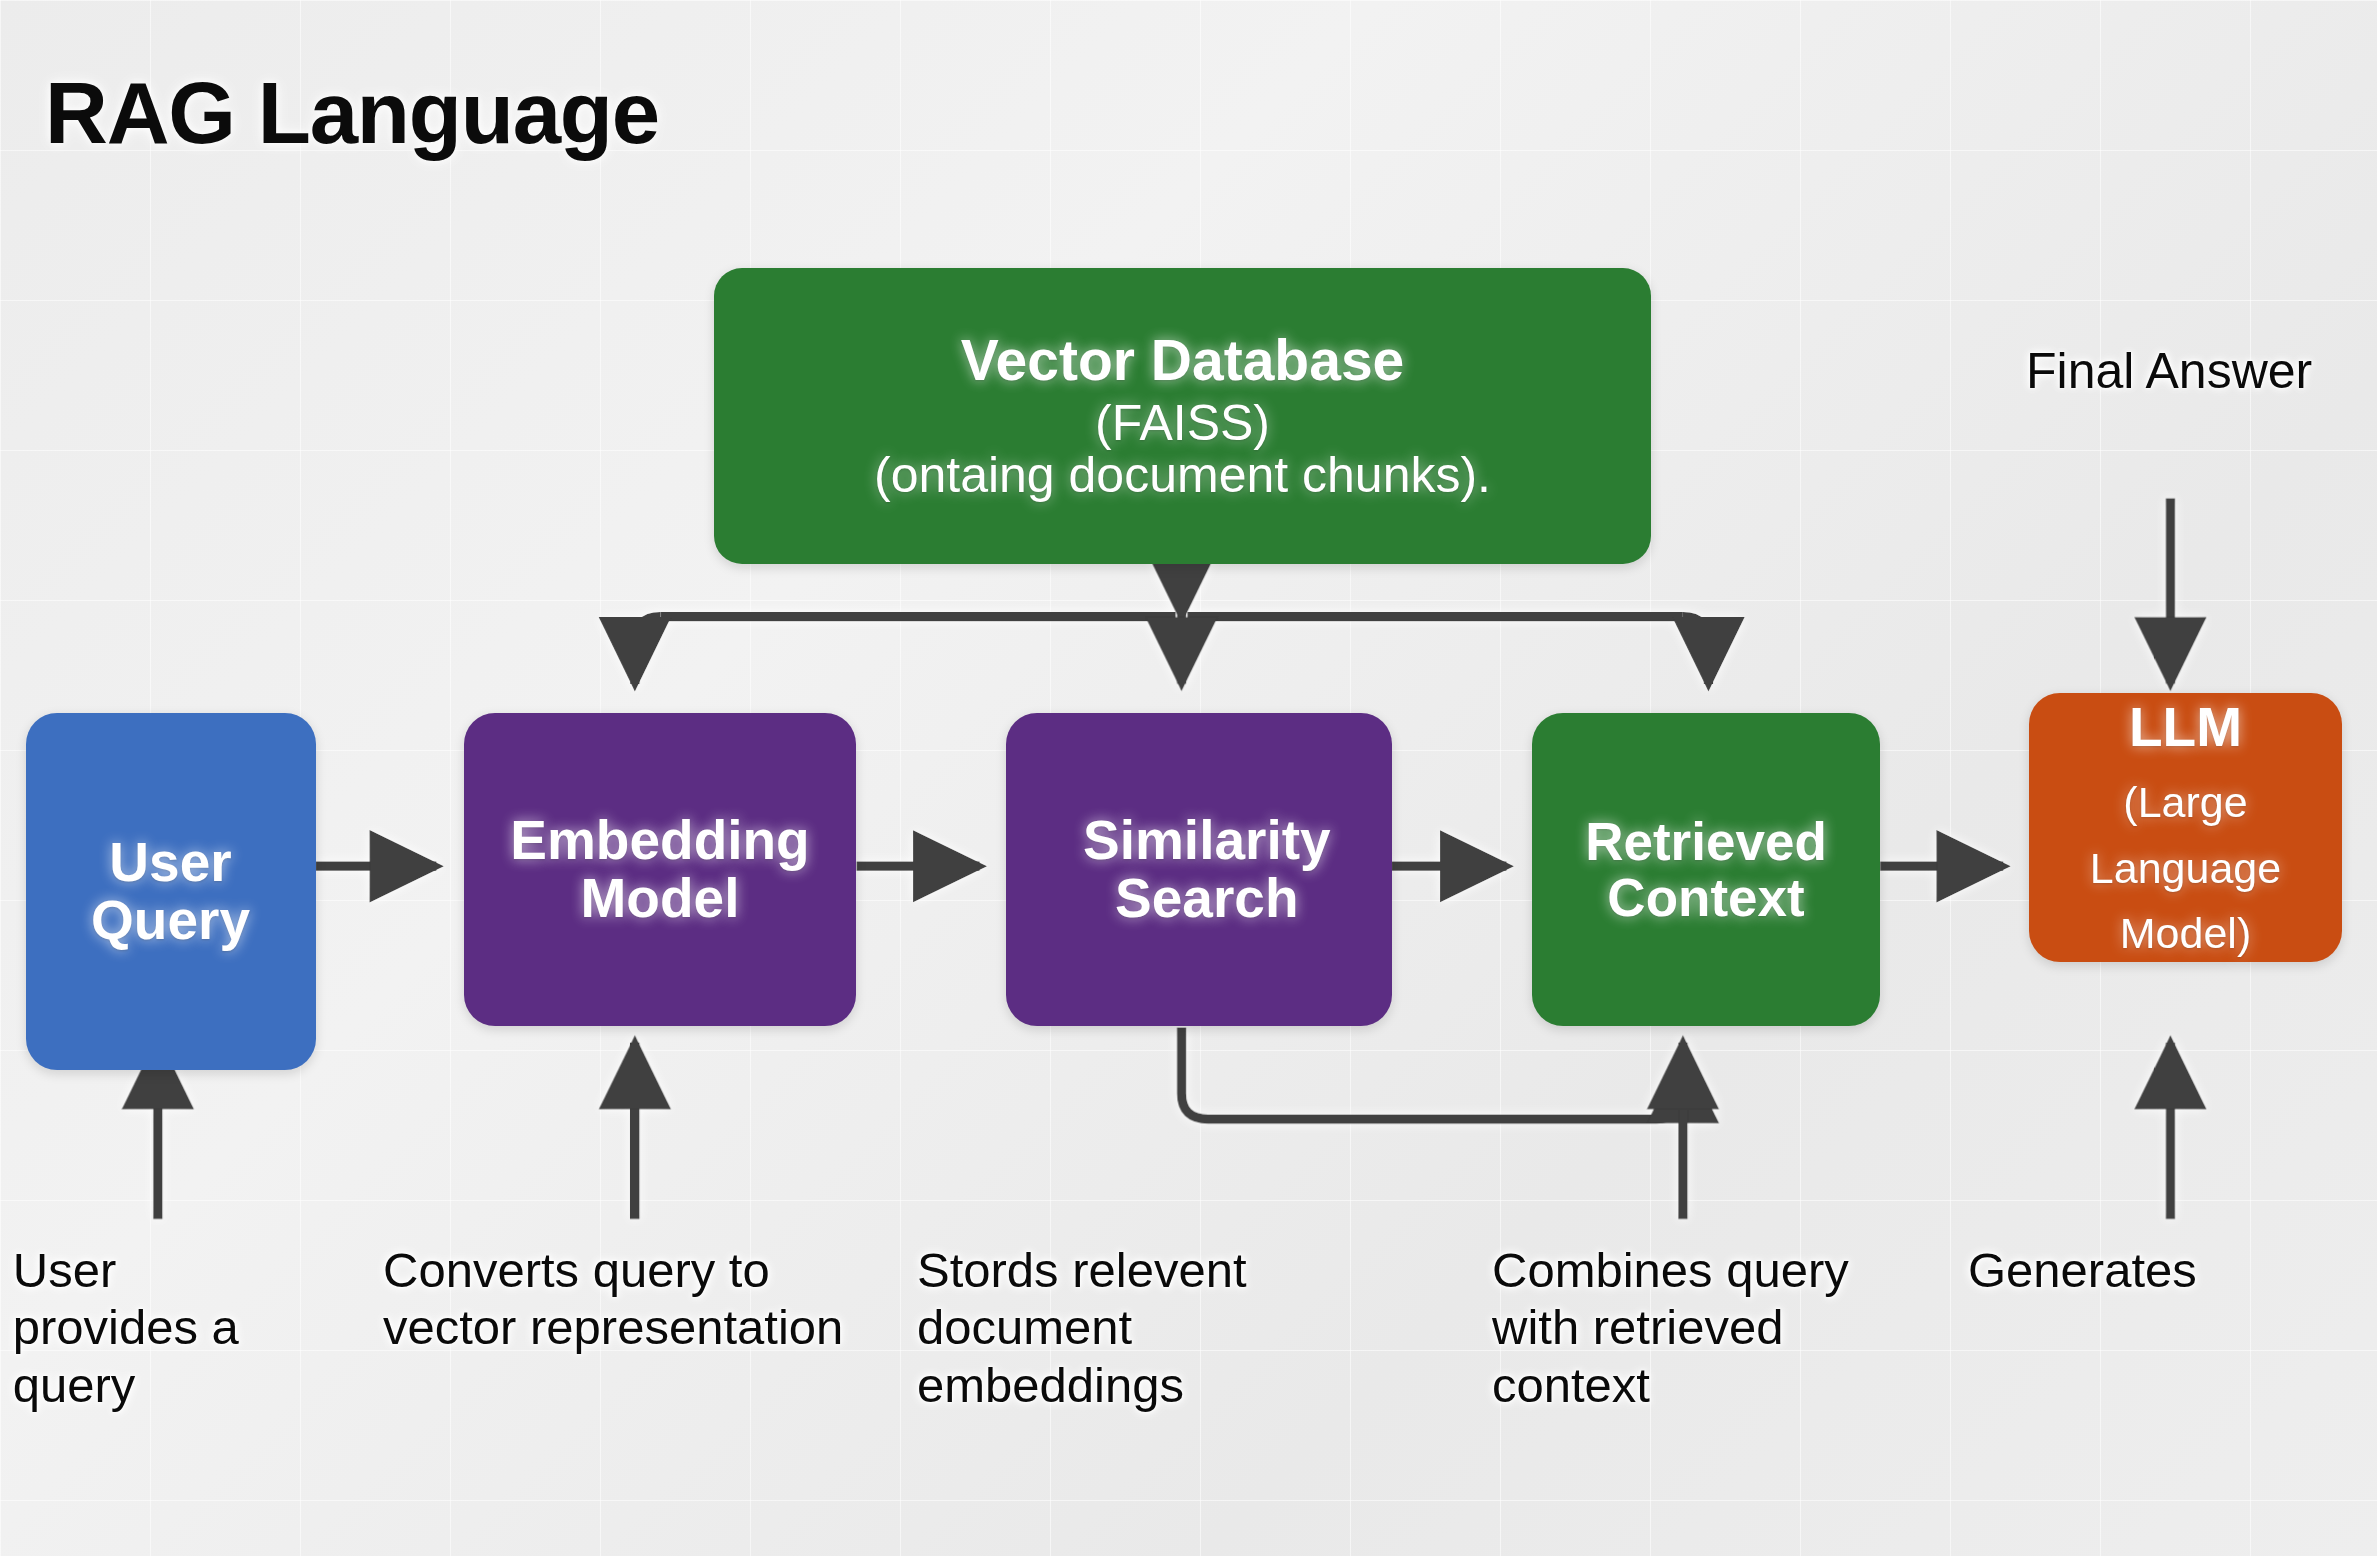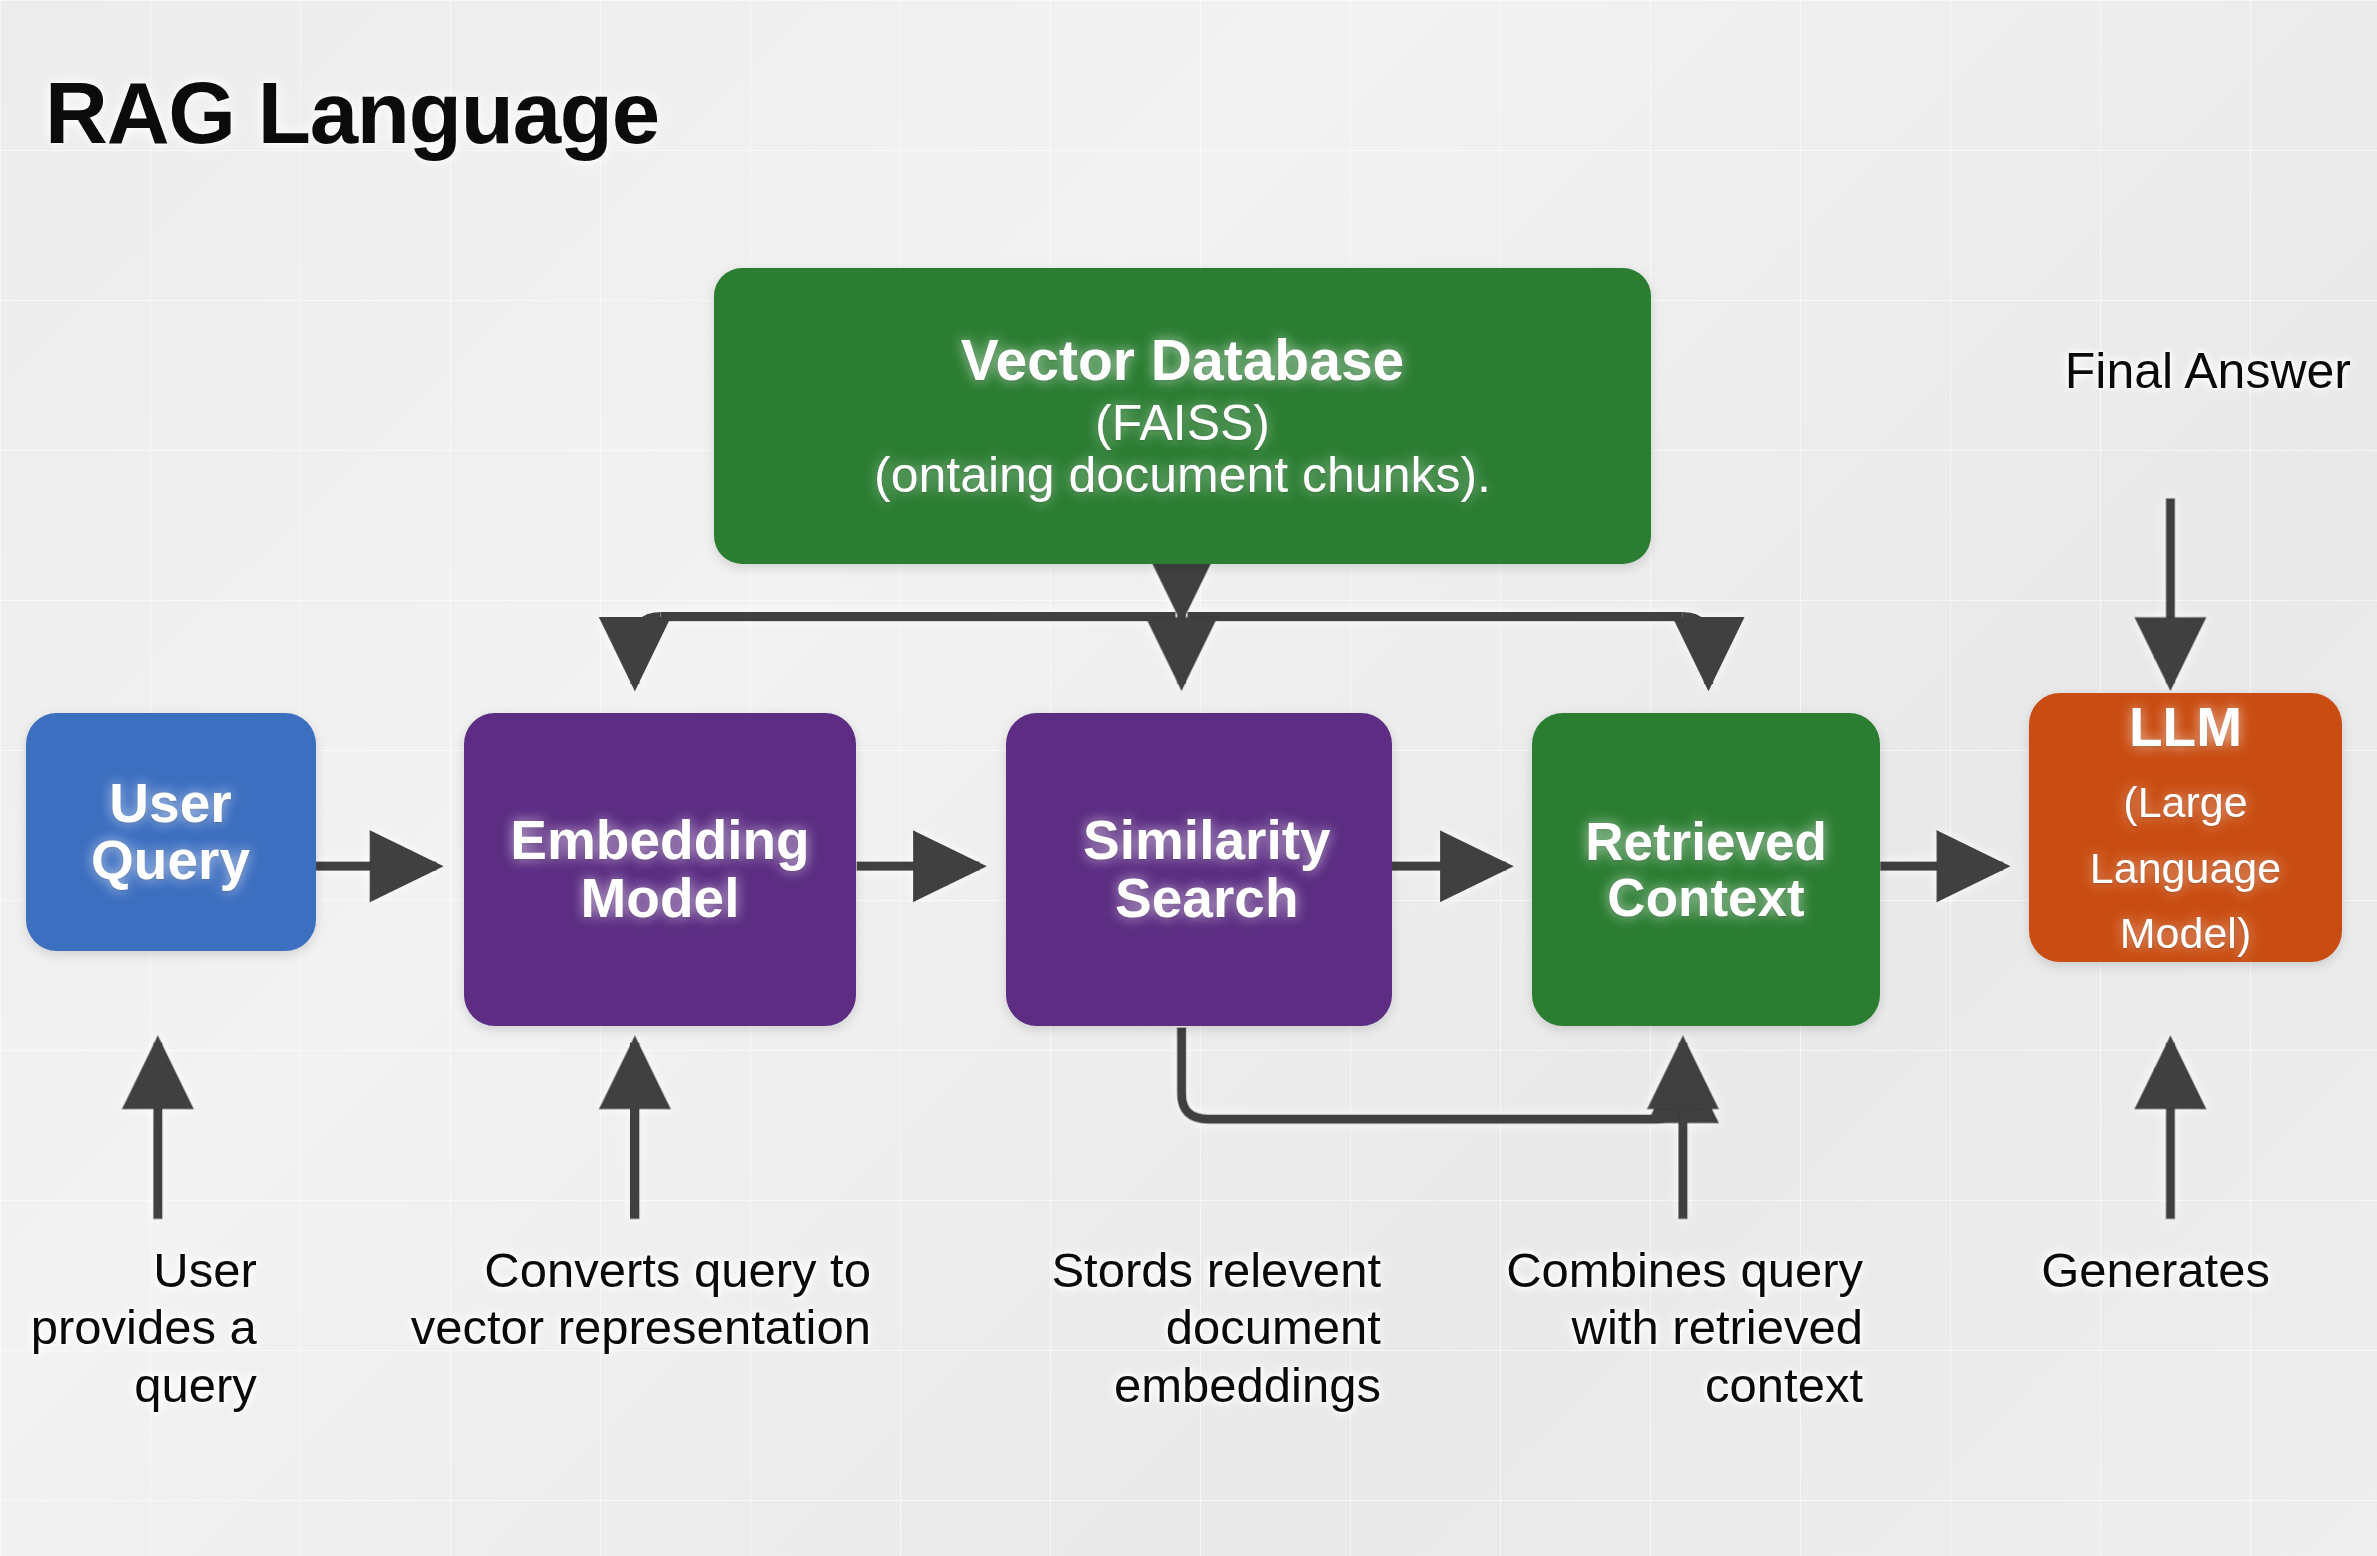--- a/index.html
+++ b/index.html
@@ -49,21 +49,21 @@
     font-weight: bold;
     text-shadow: 0 0 12.8px rgba(255,255,255,0.65), 0 1.2px 2.3px rgba(0,0,0,0.22);
   }
   .node .l-reg {
     font-weight: normal;
     text-shadow: 0 0 12.8px rgba(255,255,255,0.55), 0 1.2px 2.3px rgba(0,0,0,0.2);
   }
 
   
   #node-user-query {
-    left: 25.5px; top: 713px; width: 290px; height: 238px;
+    left: 25.5px; top: 713px; width: 290px; height: 357px;
     background: #3d6fc0;
     border-top-left-radius: 31px; border-bottom-left-radius: 31px;
   }
   #node-user-query .l-bold { font-size: 55px; }
 
   #node-embedding-model {
     left: 464px; top: 713px; width: 392px; height: 313px;
     background: #5c2d83;
   }
   #node-embedding-model .l-bold { font-size: 55px; }
@@ -94,21 +94,21 @@
     background: #2b7d32;
     border-radius: 28px;
     justify-content: center;
   }
   #node-vector-db .l-bold { font-size: 57px; margin-bottom: 5.8px; }
   #node-vector-db .l-reg  { font-size: 50px; }
 
   
   .caption {
     position: absolute;
-    text-align: right;
+    text-align: left;
     color: #0a0a0a;
     font-size: 49px;
     line-height: 1.17;
     text-shadow:
       0 0 11.6px #ffffff, 0 0 8.1px #ffffff,
       0 0 4.6px #ffffff, 0 0 2.3px #ffffff;
   }
   #cap-user        { left:   12.8px; top: 1242px; width: 244px; }
   #cap-embedding   { left:  383px; top: 1242px; width: 488px; }
   #cap-similarity  { left: 917px; top: 1242px; width: 464px; }

